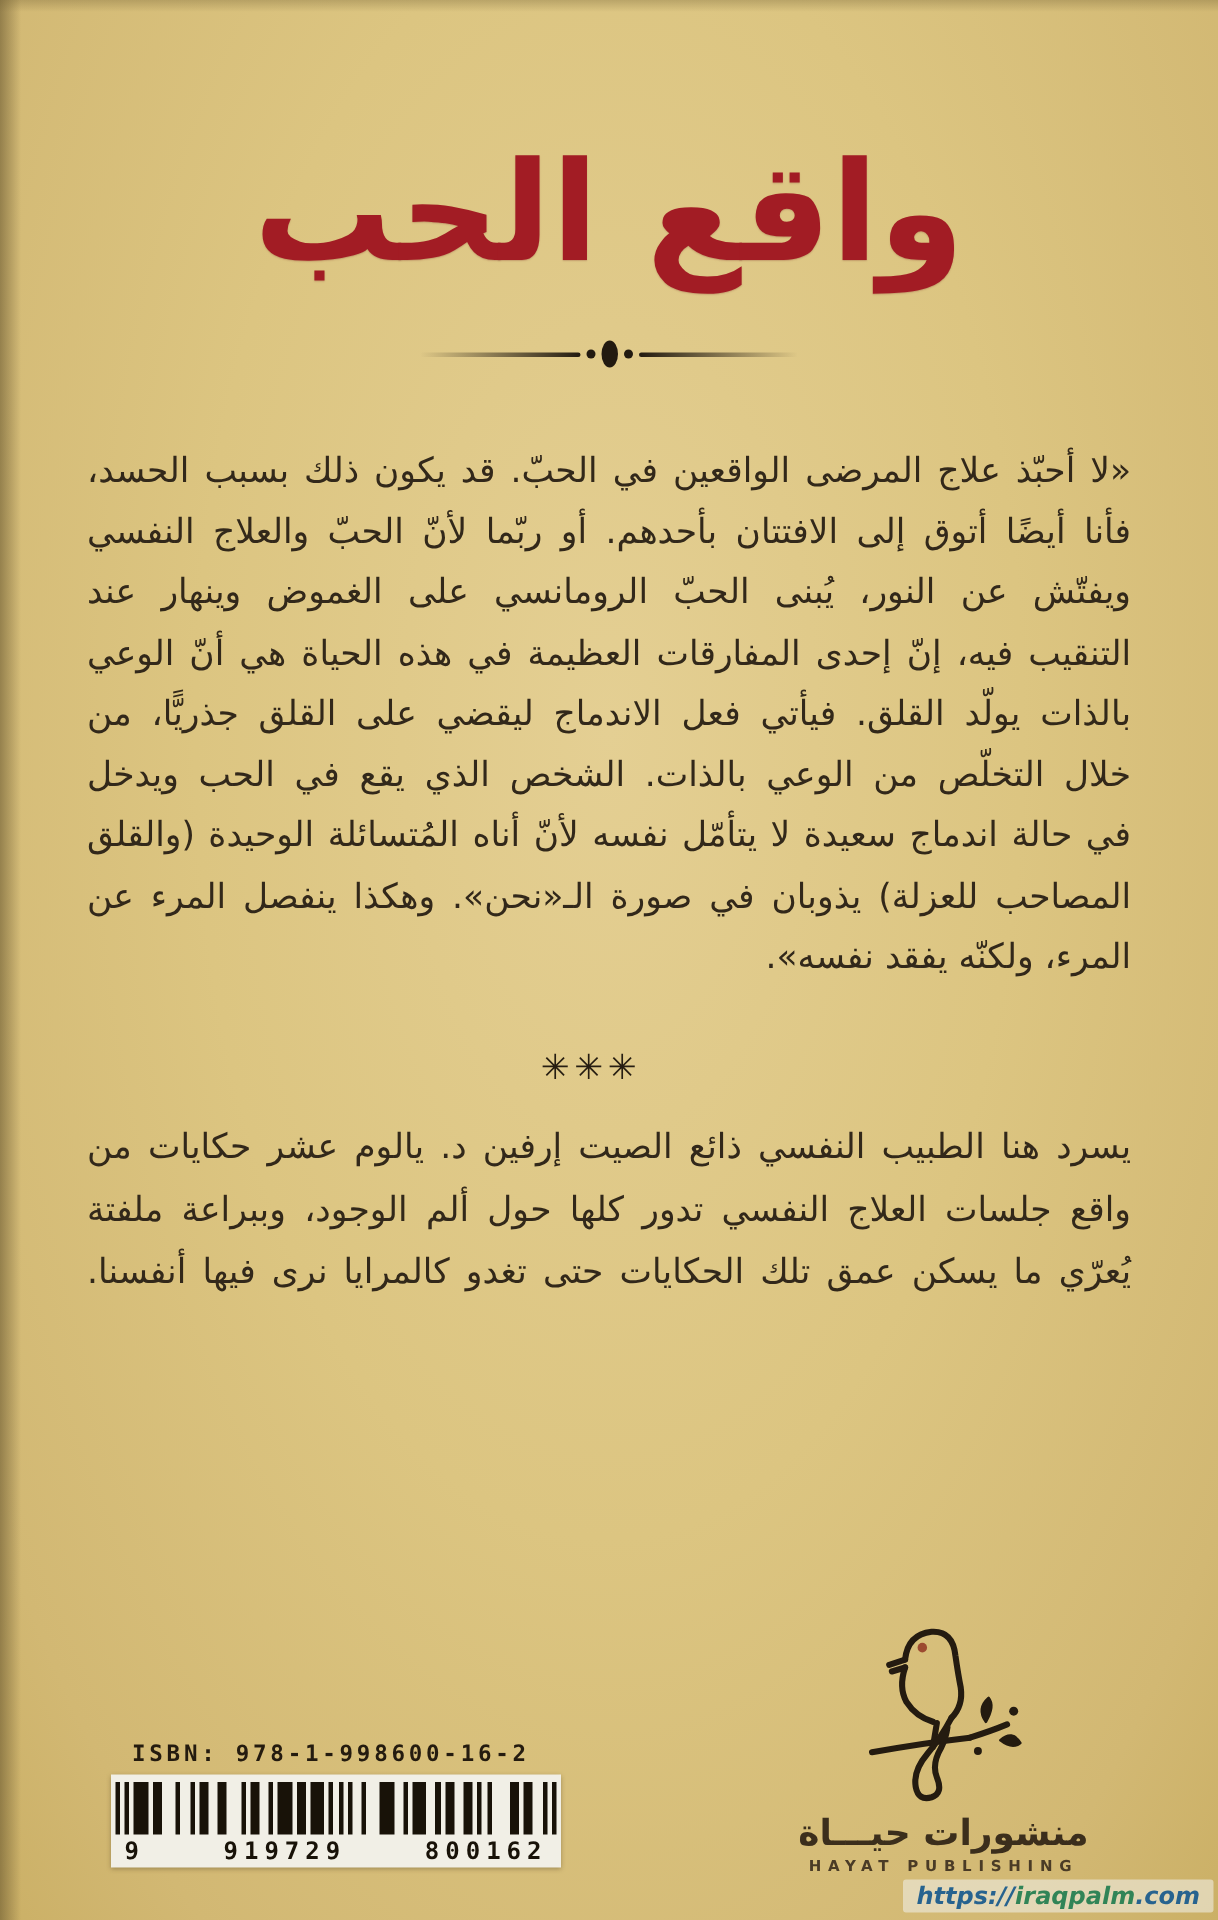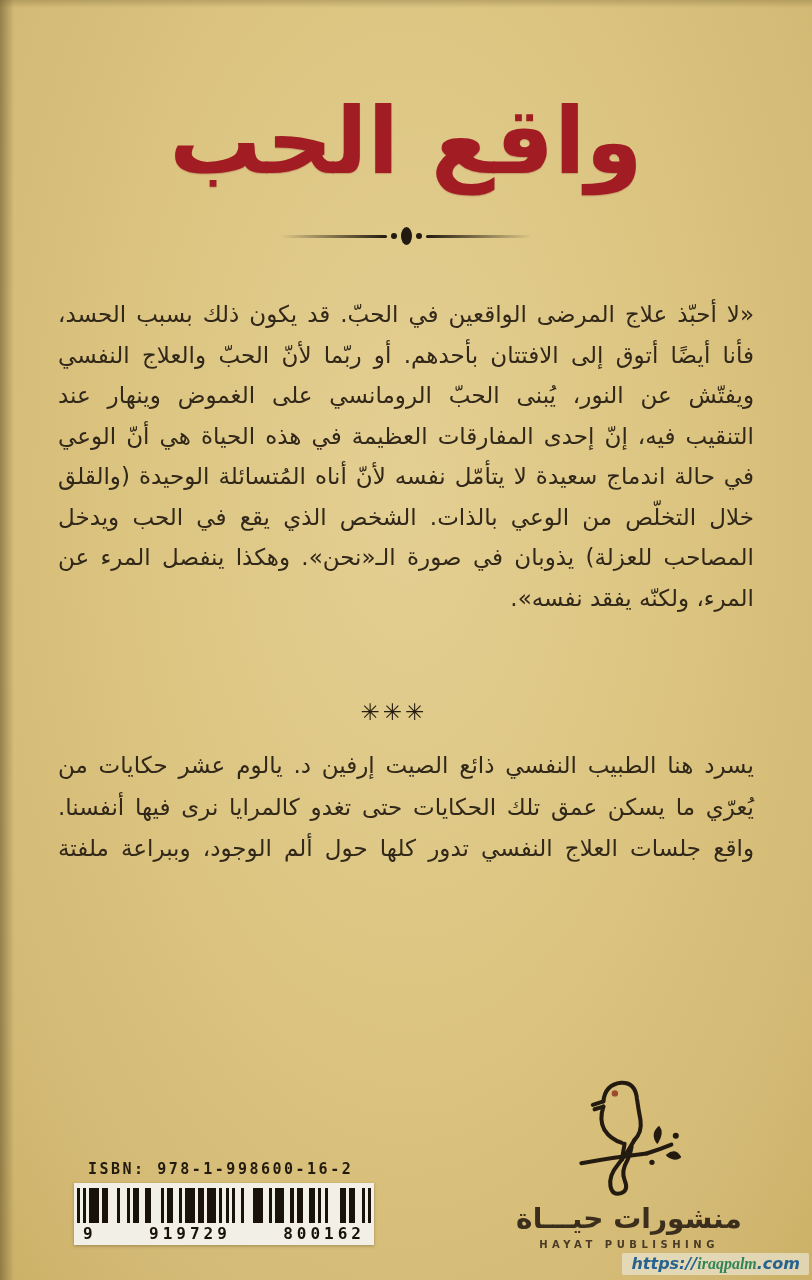--- a/index.html
+++ b/index.html
@@ -89,37 +89,37 @@
   }
   .barcode-digits span{letter-spacing:4px;}
 
   
   .publisher{
     position:absolute;right:68px;bottom:30px;width:230px;
     display:flex;flex-direction:column;align-items:center;
   }
   .bird-logo{width:128px;height:128px;margin-bottom:2px;}
   .publisher-ar{
-    direction:rtl;font-size:28px;font-weight:bold;color:#3b2e1c;line-height:1.1;
+    direction:rtl;font-size:24px;font-weight:bold;color:#3b2e1c;line-height:1.1;
   }
   .publisher-en{
     font-size:10px;font-weight:bold;color:#4a3b26;
     letter-spacing:4.5px;margin-top:4px;white-space:nowrap;
   }
 
   
   .watermark{
     position:absolute;right:3px;bottom:5px;
     background:rgba(238,236,226,.6);
     padding:1px 9px 2px 9px;border-radius:2px;
     font-size:16px;font-weight:bold;font-style:italic;
     white-space:nowrap;
   }
   .wm-protocol,.wm-tld{color:#27638f;font-style:italic;}
-  .wm-domain{color:#318457;font-family:Liberation Serif, serif;}
+  .wm-domain{color:#318457;}
 </style>
 </head>
 <body>
 
 <div class="cover">
   <div class="spine-shadow"></div>
   <div class="top-shadow"></div>
 
   <div class="title" dir="rtl">واقع الحب</div>
 
@@ -129,32 +129,33 @@
     <div class="orn-gem"></div>
     <div class="orn-dot"></div>
     <div class="orn-line right"></div>
   </div>
 
   <div class="textblock quote-block" dir="rtl">
       <div class="textline">«لا أحبّذ علاج المرضى الواقعين في الحبّ. قد يكون ذلك بسبب الحسد،</div>
       <div class="textline">فأنا أيضًا أتوق إلى الافتتان بأحدهم. أو ربّما لأنّ الحبّ والعلاج النفسي</div>
       <div class="textline">ويفتّش عن النور، يُبنى الحبّ الرومانسي على الغموض وينهار عند</div>
       <div class="textline">التنقيب فيه، إنّ إحدى المفارقات العظيمة في هذه الحياة هي أنّ الوعي</div>
+      <div class="textline">بالذات يولّد القلق. فيأتي فعل الاندماج ليقضي على القلق جذريًّا، من</div>
+      <div class="textline">خلال التخلّص من الوعي بالذات. الشخص الذي يقع في الحب ويدخل</div>
       <div class="textline">في حالة اندماج سعيدة لا يتأمّل نفسه لأنّ أناه المُتسائلة الوحيدة (والقلق</div>
-      <div class="textline">خلال التخلّص من الوعي بالذات. الشخص الذي يقع في الحب ويدخل</div>
       <div class="textline">المصاحب للعزلة) يذوبان في صورة الـ«نحن». وهكذا ينفصل المرء عن</div>
       <div class="textline">المرء، ولكنّه يفقد نفسه».</div>
     </div>
 
   <div class="asterisks">✳✳✳</div>
 
   <div class="textblock blurb-block" dir="rtl">
       <div class="textline">يسرد هنا الطبيب النفسي ذائع الصيت إرفين د. يالوم عشر حكايات من</div>
+      <div class="textline">واقع جلسات العلاج النفسي تدور كلها حول ألم الوجود، وببراعة ملفتة</div>
       <div class="textline">يُعرّي ما يسكن عمق تلك الحكايات حتى تغدو كالمرايا نرى فيها أنفسنا.</div>
-      <div class="textline">واقع جلسات العلاج النفسي تدور كلها حول ألم الوجود، وببراعة ملفتة</div>
     </div>
 
   <div class="isbn-area">
     <div class="isbn-text">ISBN: 978-1-998600-16-2</div>
     <div class="barcode-label">
       <div class="bars" id="barcode-bars">
           <span style="width: 3.09474px;"></span>
           <span style="width: 3.09474px; background: transparent;"></span>
           <span style="width: 3.09474px;"></span>
           <span style="width: 3.09474px; background: transparent;"></span>

